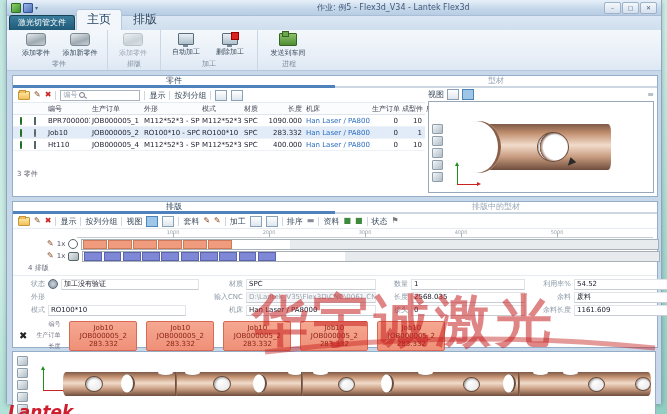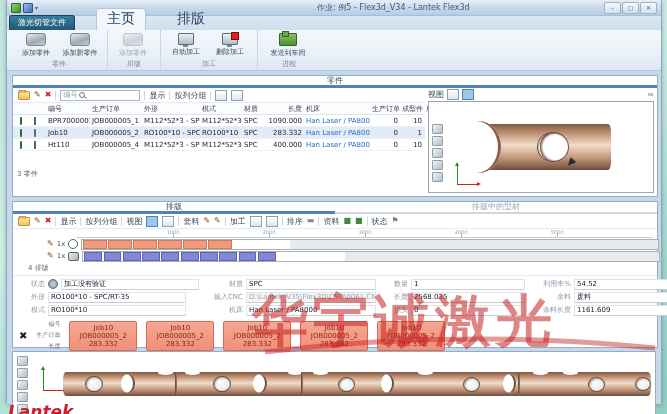--- a/index.html
+++ b/index.html
@@ -18,21 +18,21 @@
   .saveico{width:8px;height:8px;background:linear-gradient(135deg,#9db8e8,#4a6fb8);border:1px solid #33518c;border-radius:1px;}
   .caret{font-size:6px;color:#4a628a;}
   .tbtitle{flex:0 0 auto;margin-left:275px;white-space:nowrap;color:#42597a;}
   .winbtns{margin-left:auto;display:flex;gap:1px;padding-right:4px;}
   .winbtn{width:15px;height:10px;border:1px solid #9fb2c8;border-radius:2px;
     background:linear-gradient(180deg,#f4f8fc,#d4e0ee);font-size:6px;line-height:9px;text-align:center;color:#44597a;}
   
   .rtabs{height:14px;display:flex;align-items:flex-end;background:linear-gradient(180deg,#dbe7f3,#cfdeee);padding-left:2px;}
   .apptab{background:linear-gradient(180deg,#3a7d9c,#1f5a78);color:#fff;font-size:8px;padding:1px 8px 2px;
     border-radius:3px 3px 0 0;border:1px solid #164457;border-bottom:none;}
-  .rtab{font-size:14px;color:#33475e;padding:1px 10px 2px;margin-left:21px;border-radius:3px 3px 0 0;}
+  .rtab{font-size:12px;color:#33475e;padding:1px 10px 2px;margin-left:1px;border-radius:3px 3px 0 0;}
   .rtab.active{background:#f3f7fb;border:1px solid #b5c7dc;border-bottom:none;color:#1a3d5c;}
   .ribbon{height:40px;background:linear-gradient(180deg,#f4f8fc,#e7eef7 70%,#dde8f3);
     border-bottom:1px solid #b5c7dc;display:flex;align-items:stretch;padding-left:4px;}
   .rgroup{position:relative;display:flex;align-items:flex-start;gap:2px;padding:2px 6px 11px 4px;border-right:1px solid #c9d6e4;}
   .glabel{position:absolute;left:0;right:0;bottom:1px;text-align:center;font-size:7px;color:#7a8a9c;}
   .rbtn{display:flex;flex-direction:column;align-items:center;width:42px;font-size:7px;color:#3a4a5c;gap:2px;padding-top:1px;}
   .rbtn.disabled{opacity:.45;}
   .ico-part{width:18px;height:11px;border-radius:3px;border:1px solid #7b8890;
     background:linear-gradient(160deg,#e6ebee,#9fabb2 60%,#c6ced4);}
   .ico-mon{position:relative;width:14px;height:10px;border:1px solid #5a6b7a;border-radius:1px;
@@ -188,20 +188,21 @@
         </div>
         <span class="glabel">进程</span>
       </div>
     </div>
 
     <div class="content">
 
       <div class="panel" style="left:5px;top:4px;width:646px;height:122px;">
         <div class="sect-tabs">
           <div class="sect-tab active">零件</div>
+          <div class="sect-tab">型材</div>
         </div>
         <div class="pbody">
           <div class="pleft" style="height:93px;">
             <div class="toolbar">
               <span class="folder"></span>
               <span class="tbico pencil">✎</span>
               <span class="tbico delx">✖</span>
               <span class="sep"></span>
               <span class="searchbox">
                 <span>编号</span>
@@ -395,21 +396,20 @@
         <div class="nfoot">4 排版</div>
         <div class="info" id="info">
             <div class="icol">
               <div class="irow">
                 <span class="ilabel" style="width: 26px;">状态</span>
                 <span class="gearico"></span>
                 <span class="ival" style="width: 132px;">加工没有验证</span>
               </div>
               <div class="irow">
                 <span class="ilabel" style="width: 26px;">外形</span>
-                <span class="ival" style="width: 132px;">RO100*10 - SPC/RT-35</span>
               </div>
               <div class="irow">
                 <span class="ilabel" style="width: 26px;">模式</span>
                 <span class="ival" style="width: 132px;">RO100*10</span>
               </div>
             </div>
             <div class="icol">
               <div class="irow">
                 <span class="ilabel" style="width: 34px;">材质</span>
                 <span class="ival" style="width: 124px;">SPC</span>

